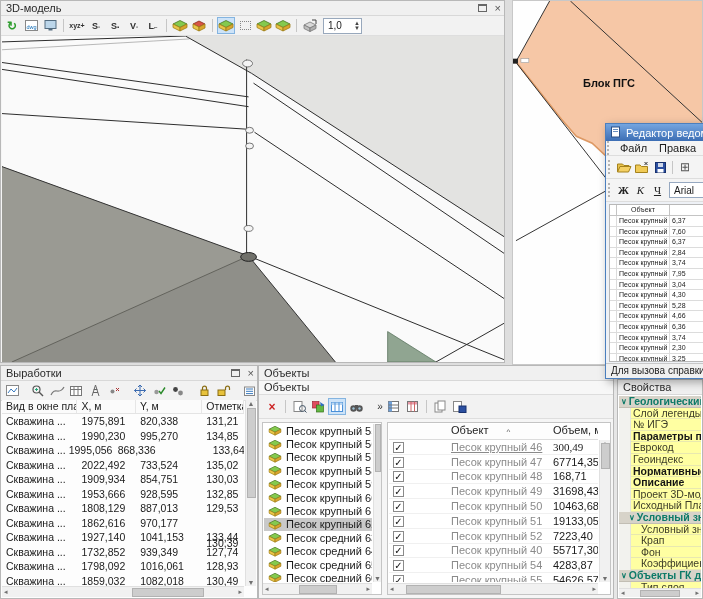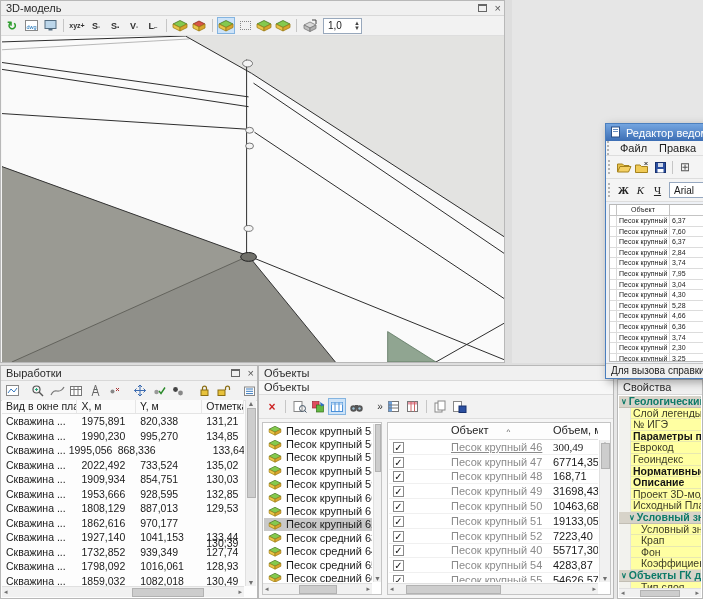--- a/index.html
+++ b/index.html
@@ -209,20 +209,34 @@
         <ellipse cx="251" cy="112" rx="4" ry="3" fill="#f4f4f4" stroke="#555" stroke-width="0.8"></ellipse>
         <ellipse cx="250" cy="196" rx="4.5" ry="3" fill="#f4f4f4" stroke="#555" stroke-width="0.8"></ellipse>
         <ellipse cx="250" cy="225" rx="8" ry="4.5" fill="#70706a" stroke="#222" stroke-width="1"></ellipse>
       </svg>
     </div>
   </section>
 
   <div id="vsplit"></div>
   <div id="hsplit"></div>
 
+  <section id="plan" class="panel">
+    <svg width="189" height="363" viewBox="0 0 191 365" preserveAspectRatio="none">
+      <rect width="191" height="365" fill="#fefefe"></rect>
+      <polygon points="3,61 37,0 191,0 191,249 122,182 80,143 64,136 49,119" fill="#f6c7a6"></polygon>
+      <polyline points="3,61 49,119 64,136 80,143 122,182 191,249" fill="none" stroke="#dd9964" stroke-width="1.6"></polyline>
+      <line x1="3" y1="61" x2="37" y2="0" stroke="#333" stroke-width="1"></line>
+      <line x1="58" y1="0" x2="191" y2="122" stroke="#333" stroke-width="1"></line>
+      <line x1="4" y1="63" x2="150" y2="250" stroke="#333" stroke-width="1"></line>
+      <line x1="3" y1="241" x2="150" y2="160" stroke="#333" stroke-width="1"></line>
+      <rect x="0" y="58" width="5" height="5" fill="#222"></rect>
+      <rect x="8" y="58" width="8" height="4" fill="#fff" stroke="#999" stroke-width="0.6"></rect>
+    </svg>
+    <div id="plan-label">Блок ПГС</div>
+  </section>
 
   <section class="panel" id="pv">
     <div class="ptitle">
       <span>Выработки</span>
       <span class="pbtns">
         <span class="wbtn"><span class="float-glyph"></span></span>
         <span class="wbtn">×</span>
       </span>
     </div>
     <div class="tbar" id="tbv">

